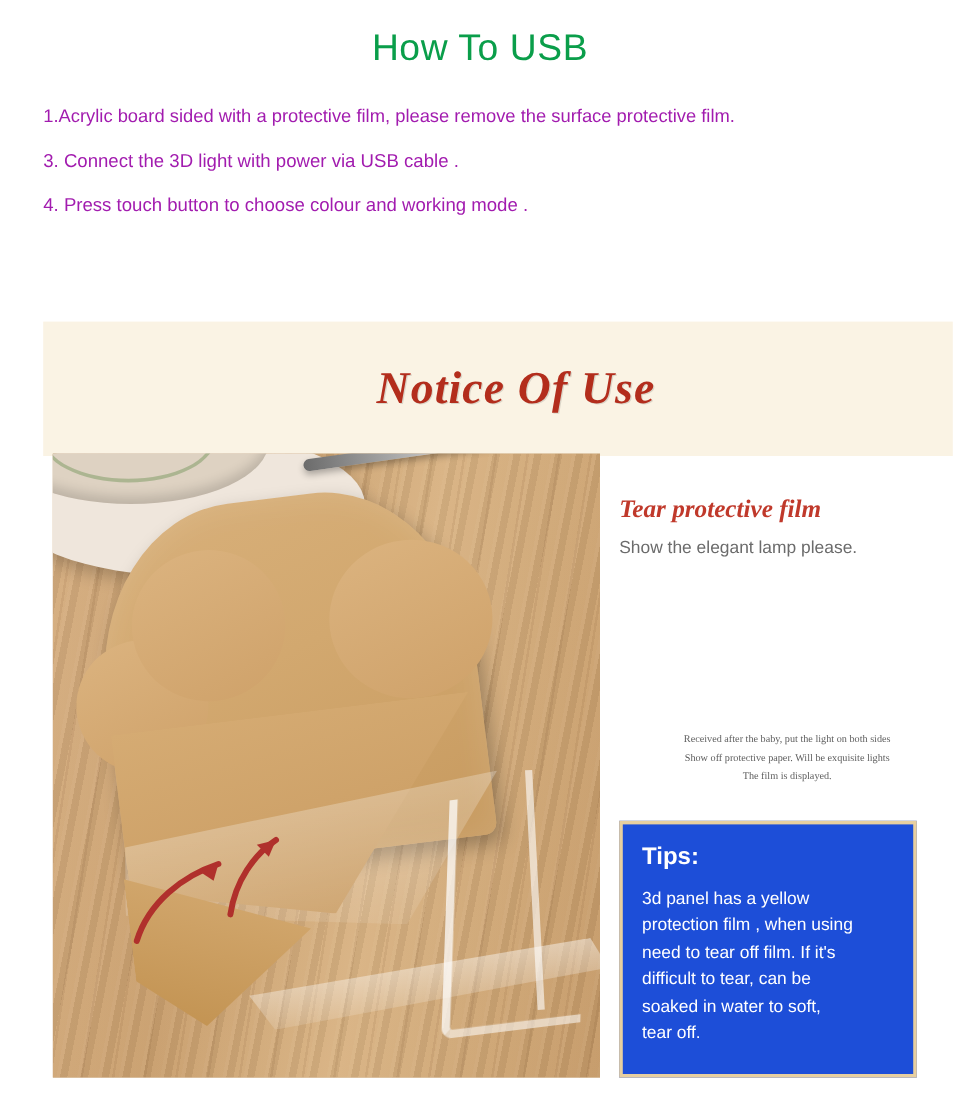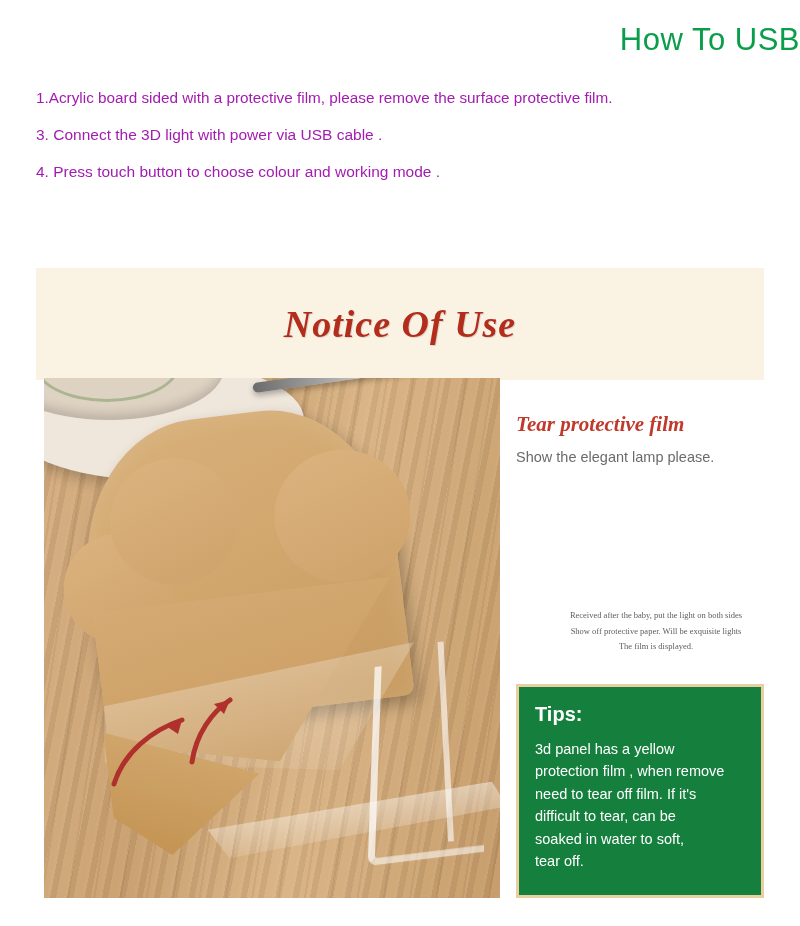--- a/index.html
+++ b/index.html
@@ -10,21 +10,21 @@
   body {
     width: 800px;
     height: 926px;
     position: relative;
     font-family: "Liberation Sans", sans-serif;
     overflow: hidden;
   }
 
   
   .page-title {
-    text-align: right;
+    text-align: center;
     color: #0a9e4a;
     font-size: 31px;
     font-weight: 400;
     letter-spacing: .5px;
     margin: 22px 0 0 0;
     padding: 0;
   }
 
   .steps {
     margin: 30px 0 0 0;
@@ -44,20 +44,21 @@
   .notice-band {
     position: absolute;
     left: 36px;
     top: 268px;
     width: 728px;
     height: 112px;
     background: #faf3e4;
     display: flex;
     align-items: center;
     justify-content: center;
+    padding-left: 30px;
   }
   .notice-title {
     font-family: "Liberation Serif", serif;
     font-style: italic;
     font-weight: bold;
     font-size: 38px;
     color: #b32d1c;
     letter-spacing: 1px;
     text-shadow: 1px 1px 0 rgba(0,0,0,.12);
   }
@@ -272,21 +273,21 @@
     white-space: nowrap;
     text-align: center;
   }
 
   .tips-box {
     position: absolute;
     left: 516px;
     top: 684px;
     width: 248px;
     height: 214px;
-    background: #15803d;
+    background: #1d4ed8;
     border: 3px solid #e7cfa0;
     box-sizing: border-box;
     padding: 16px 16px 10px 16px;
   }
   .tips-title {
     color: #ffffff;
     font-size: 20px;
     font-weight: bold;
     margin: 0 0 12px 0;
   }
@@ -350,19 +351,19 @@
     <div>Received after the baby, put the light on both sides</div>
     <div>Show off protective paper. Will be exquisite lights</div>
     <div>The film is displayed.</div>
   </div>
 </div>
 
 <div class="tips-box">
   <div class="tips-title">Tips:</div>
   <div class="tips-body">
     <div>3d panel has a yellow</div>
-    <div>protection film , when remove</div>
+    <div>protection film , when using</div>
     <div>need to tear off film. If it's</div>
     <div>difficult to tear, can be</div>
     <div>soaked in water to soft,</div>
     <div>tear off.</div>
   </div>
 </div>
 
 </body></html>

